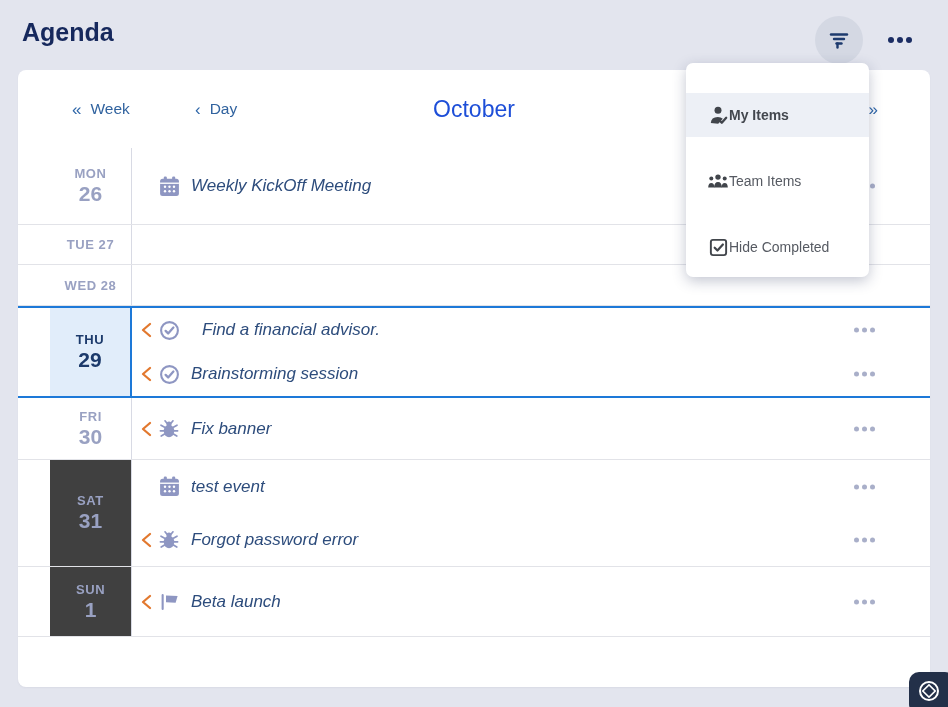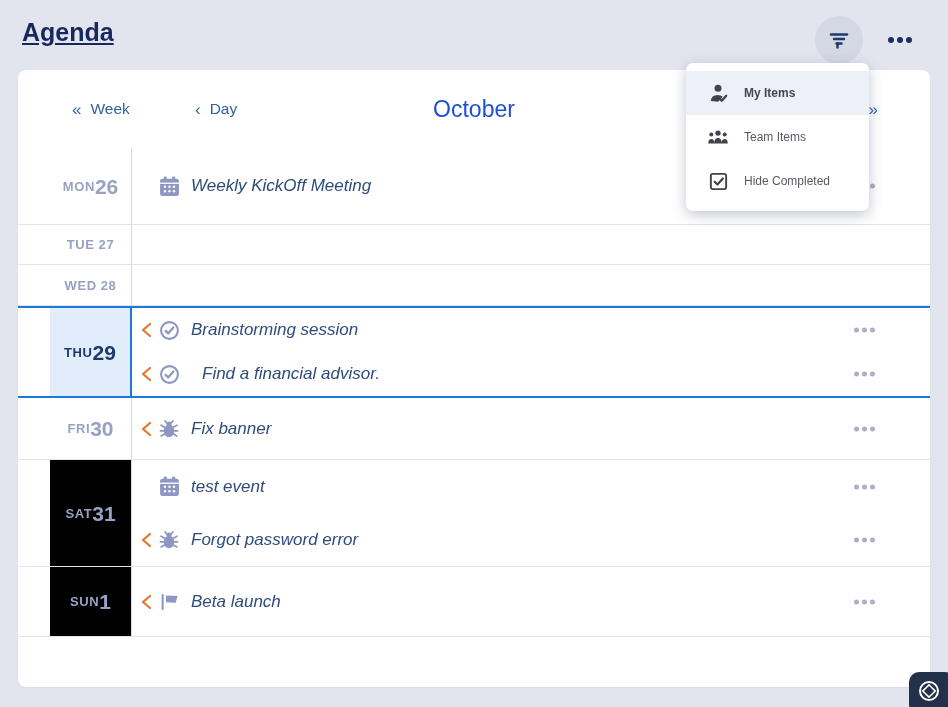--- a/index.html
+++ b/index.html
@@ -4,21 +4,21 @@
 <style>
   html,body{margin:0;padding:0;}
   body{
     width:948px;height:707px;overflow:hidden;position:relative;
     background:#e3e5ee;
     font-family:"Liberation Sans","DejaVu Sans",sans-serif;
     -webkit-font-smoothing:antialiased;
   }
   .stage{position:absolute;inset:0;}
   
-  .app-title{position:absolute;left:22px;top:18px;margin:0;font-size:25px;font-weight:700;color:#16285c;text-decoration:underline;}
+  .app-title{position:absolute;left:22px;top:18px;margin:0;font-size:25px;font-weight:700;color:#16285c;}
   .filter-btn{position:absolute;left:815px;top:16px;width:48px;height:48px;border:none;border-radius:50%;
     background:#d4d8e3;display:flex;align-items:center;justify-content:center;cursor:pointer;padding:0;}
   .filter-btn svg{display:block;}
   .more-btn{position:absolute;left:882px;top:26px;width:36px;height:28px;border:none;background:transparent;
     display:flex;align-items:center;justify-content:center;cursor:pointer;padding:0;color:#1b2d63;}
   .dots{display:flex;align-items:center;}
   .dots i{width:6px;height:6px;border-radius:50%;background:currentColor;display:inline-block;margin:0 1.5px;}
   .dots.small i{width:5px;height:5px;margin:0 1.5px;}
   
   .card{position:absolute;left:18px;top:70px;width:912px;height:617px;background:#ffffff;border-radius:8px;
@@ -30,41 +30,41 @@
   .nav-week{left:54px;}
   .nav-day{left:177px;}
   .nav-next{position:absolute;top:30px;right:52px;border:none;background:transparent;padding:0;cursor:pointer;
     font-size:17px;color:#2e66a8;}
   .month-title{position:absolute;top:26px;left:0;right:0;text-align:center;font-size:23px;font-weight:400;color:#1d4ed8;}
   
   .rows{position:absolute;left:0;right:0;top:78px;}
   .day-row{display:flex;box-sizing:border-box;border-bottom:1px solid #e2e3e8;background:#fff;}
   .day-row.today{border-top:2px solid #1d79d8;border-bottom:2px solid #1d79d8;}
   .day-cell{width:82px;margin-left:32px;box-sizing:border-box;border-right:1px solid #d8dae4;
-    display:flex;flex-direction:row;align-items:center;justify-content:center;flex-shrink:0;}
+    display:flex;flex-direction:column;align-items:center;justify-content:center;flex-shrink:0;}
   .day-row.today .day-cell{background:#e1edfa;border-right:2px solid #1d79d8;}
-  .day-cell.weekend{background:#000000;}
+  .day-cell.weekend{background:#404040;}
   .day-cell.inline{flex-direction:row;gap:4px;}
   .wk{font-size:13px;font-weight:700;letter-spacing:0.6px;color:#99a1c2;}
   .dt{font-size:21px;font-weight:700;color:#99a1c2;margin-top:1px;text-align:center;}
   .day-cell.inline .dt{font-size:13px;margin-top:0;letter-spacing:0.6px;}
   .day-row.today .wk,.day-row.today .dt{color:#1c3a6b;}
   .events{flex:1;display:flex;flex-direction:column;}
   .event{flex:1;display:flex;align-items:center;padding-left:9px;position:relative;cursor:pointer;font-style:italic;}
   .chevron{width:16px;display:flex;align-items:center;flex-shrink:0;}
   .evicon{width:24px;height:24px;display:flex;align-items:center;justify-content:center;color:#8e96c2;flex-shrink:0;}
   .etitle{margin-left:10px;font-size:17px;color:#2d4c7c;white-space:nowrap;}
   .etitle.indent{margin-left:21px;}
   .row-menu{position:absolute;right:50px;top:50%;transform:translateY(-50%);border:none;background:transparent;
     padding:4px;cursor:pointer;color:#a9afc9;}
   
   .menu{position:absolute;left:686px;top:63px;width:183px;background:#fff;border-radius:7px;
     box-shadow:0 4px 14px rgba(40,50,90,0.28);padding:8px 0;z-index:20;}
-  .menu-item{display:flex;align-items:center;height:44px;padding:0 16px 0 21px;gap:15px;cursor:pointer;
-    font-size:12px;color:#565a62;}
+  .menu-item{display:flex;align-items:center;height:44px;padding:0 16px 0 21px;cursor:pointer;
+    font-size:14px;color:#565a62;margin-top:22px;}
   .menu-item.selected{background:#edf0f6;color:#43474e;font-weight:700;}
   .menu-item .micon{width:22px;height:22px;display:flex;align-items:center;justify-content:center;color:#41454b;flex-shrink:0;}
   
   .help{position:absolute;right:-7px;bottom:-7px;width:46px;height:42px;background:#233049;border-radius:10px;
     z-index:30;display:flex;align-items:flex-start;justify-content:flex-start;padding:7px 0 0 8px;box-sizing:border-box;cursor:pointer;}
 </style>
 </head>
 <body>
 
 <div class="stage">
@@ -164,42 +164,42 @@
                 <svg width="11" height="16" viewBox="0 0 11 16" fill="none" stroke="#e2782e" stroke-width="2.3" stroke-linecap="round" stroke-linejoin="round">
                   <polyline points="9,2 2,8 9,14"></polyline>
                 </svg>
               </span>
               <span class="evicon">
                 <svg width="21" height="21" viewBox="0 0 20 20" fill="none" stroke="currentColor">
                   <circle cx="10" cy="10" r="8" stroke-width="2"></circle>
                   <path d="M6.3 10.4 l2.4 2.4 5-5.6" stroke-width="2.2" stroke-linecap="round" stroke-linejoin="round"></path>
                 </svg>
               </span>
-              <span class="etitle">Brainstorming session</span>
+              <span class="etitle indent">Find a financial advisor.</span>
               <button class="row-menu">
                 <span class="dots small">
                   <i></i>
                   <i></i>
                   <i></i>
                 </span>
               </button>
             </div>
             <div class="event">
               <span class="chevron">
                 <svg width="11" height="16" viewBox="0 0 11 16" fill="none" stroke="#e2782e" stroke-width="2.3" stroke-linecap="round" stroke-linejoin="round">
                   <polyline points="9,2 2,8 9,14"></polyline>
                 </svg>
               </span>
               <span class="evicon">
                 <svg width="21" height="21" viewBox="0 0 20 20" fill="none" stroke="currentColor">
                   <circle cx="10" cy="10" r="8" stroke-width="2"></circle>
                   <path d="M6.3 10.4 l2.4 2.4 5-5.6" stroke-width="2.2" stroke-linecap="round" stroke-linejoin="round"></path>
                 </svg>
               </span>
-              <span class="etitle indent">Find a financial advisor.</span>
+              <span class="etitle">Brainstorming session</span>
               <button class="row-menu">
                 <span class="dots small">
                   <i></i>
                   <i></i>
                   <i></i>
                 </span>
               </button>
             </div>
           </div>
         </div>

